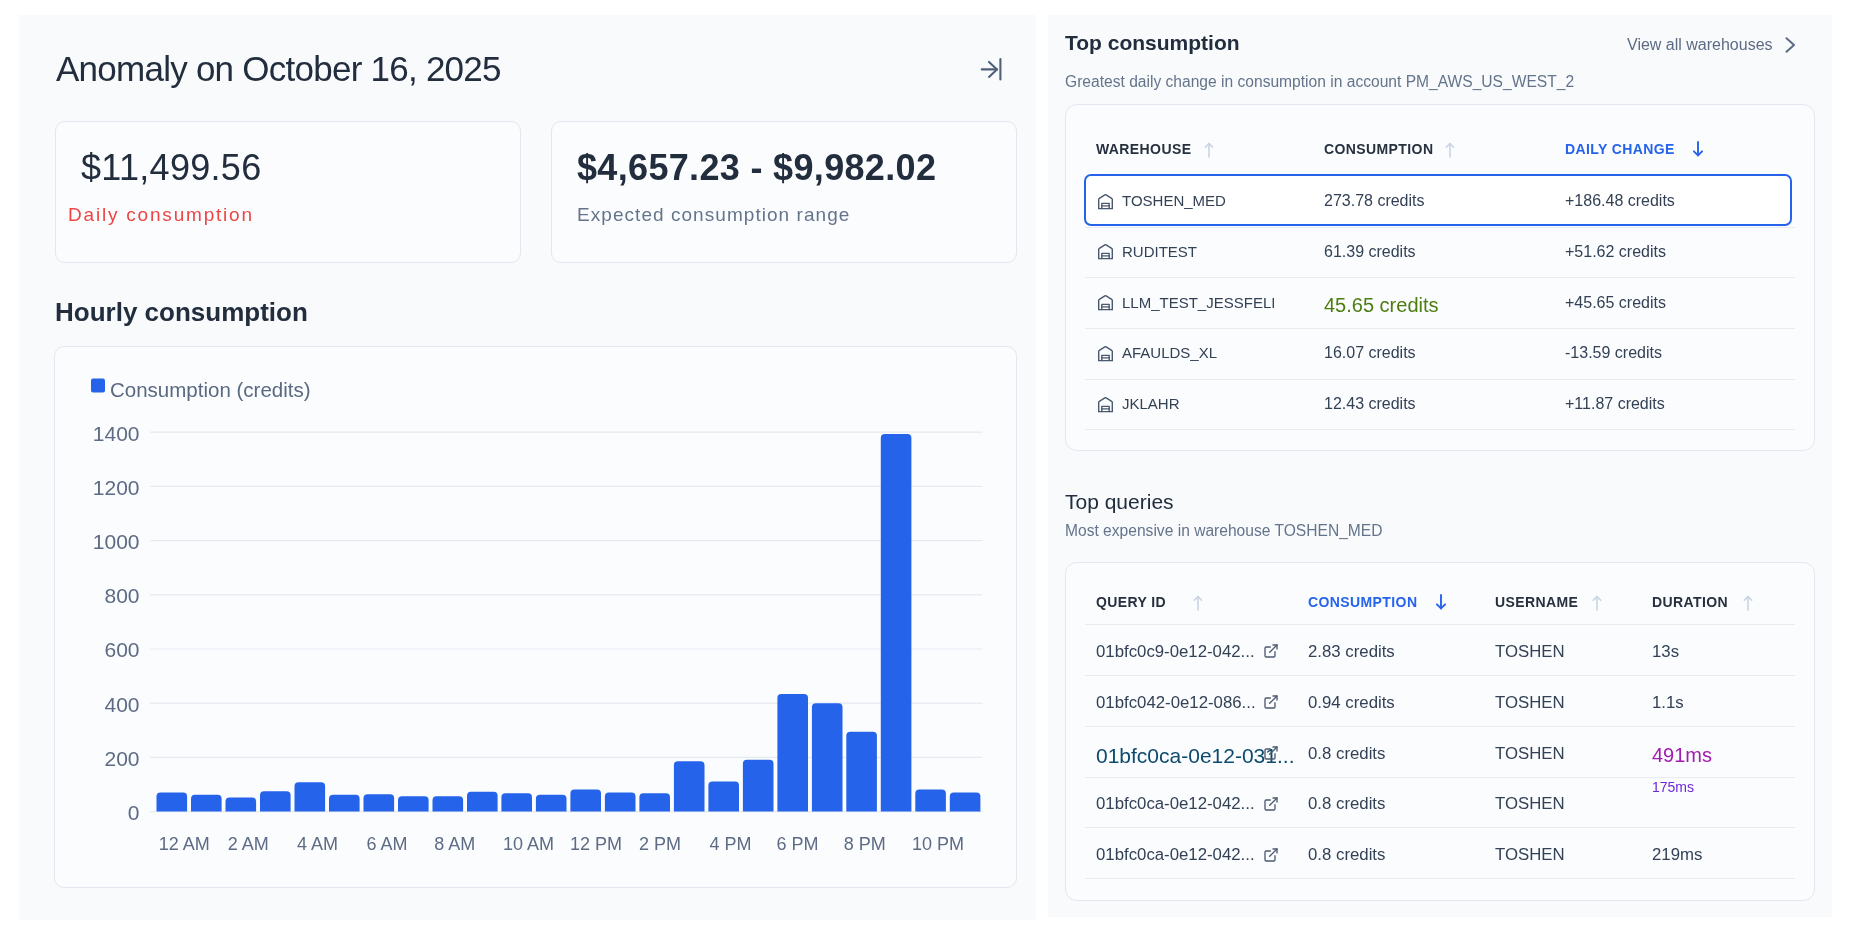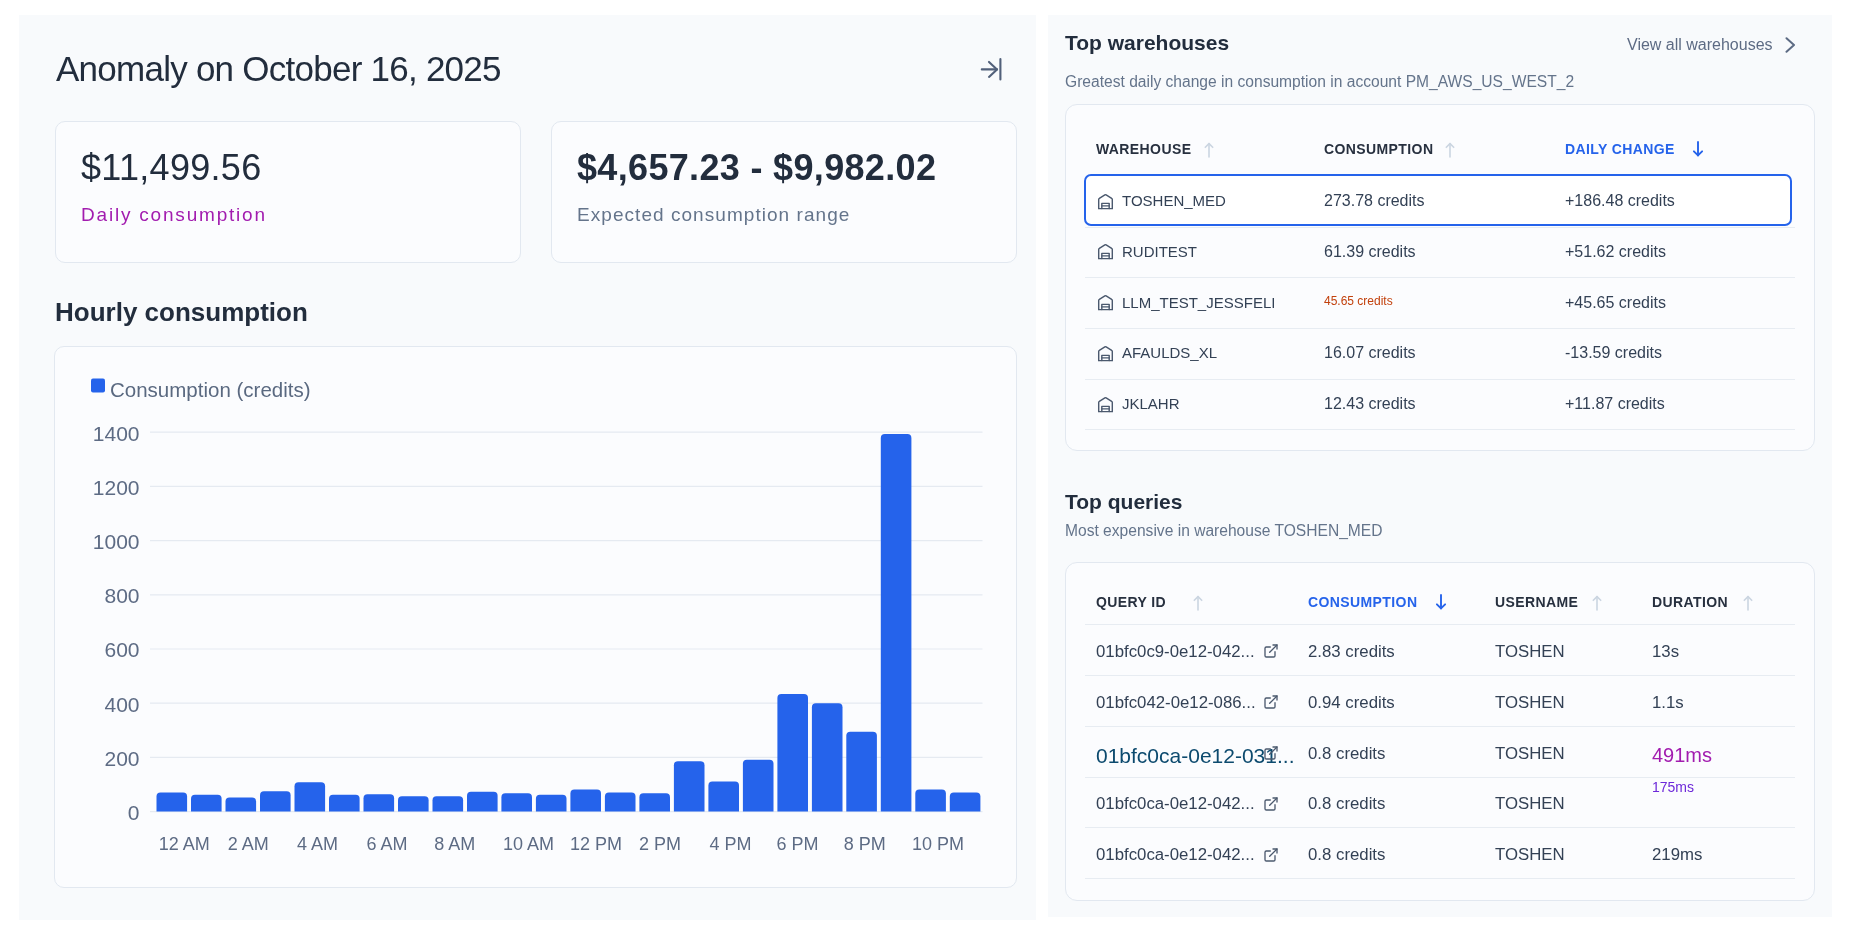--- a/index.html
+++ b/index.html
@@ -10,21 +10,21 @@
 <div class="panel" style="left:19px;top:15px;width:1017px;height:905px"></div>
 <div class="t" style="left:56px;top:49px;font-size:35px;font-weight:normal;color:#222d3d;letter-spacing:-.75px">Anomaly on October 16, 2025</div>
 <svg style="position:absolute;left:977px;top:57px" width="26" height="26" viewBox="0 0 26 26" fill="none" stroke="#51607a" stroke-width="2.1" stroke-linecap="round" stroke-linejoin="round">
     <path d="M4.8 12.4H20"></path>
     <path d="M12 4.9 20 12.4 12 19.9"></path>
     <path d="M23.4 2V22.4"></path>
   </svg>
 <div class="card" style="left:55px;top:121px;width:466px;height:142px"></div>
 <div class="card" style="left:551px;top:121px;width:466px;height:142px"></div>
 <div class="t" style="left:81px;top:147px;font-size:36px;font-weight:normal;color:#222d3d;letter-spacing:.3px">$11,499.56</div>
-<div class="t" style="left:81px;top:204px;font-size:19px;color:#a21caf;letter-spacing:1.8px">Daily consumption</div>
+<div class="t" style="left:68px;top:204px;font-size:19px;color:#ef4444;letter-spacing:1.8px">Daily consumption</div>
 <div class="t" style="left:577px;top:147px;font-size:36px;font-weight:bold;color:#222d3d;letter-spacing:.33px">$4,657.23 - $9,982.02</div>
 <div class="t" style="left:577px;top:204px;font-size:19px;color:#64748b;letter-spacing:1.05px">Expected consumption range</div>
 <div class="t" style="left:55px;top:297px;font-size:26px;font-weight:bold;color:#222d3d">Hourly consumption</div>
 <div class="card" style="left:54px;top:346px;width:963px;height:542px"></div>
 <div class="abs" style="left:54px;top:346px"><svg width="963" height="542" viewBox="0 0 963 542">
       <line x1="96" y1="86.2" x2="928.5" y2="86.2" stroke="#e5eaf1" stroke-width="1.2"></line>
       <text x="85.5" y="94.60000000000001" text-anchor="end" font-family="Liberation Sans, sans-serif" font-size="21" fill="#5d6b84">1400</text>
       <line x1="96" y1="140.4" x2="928.5" y2="140.4" stroke="#e5eaf1" stroke-width="1.2"></line>
       <text x="85.5" y="148.8" text-anchor="end" font-family="Liberation Sans, sans-serif" font-size="21" fill="#5d6b84">1200</text>
       <line x1="96" y1="194.6" x2="928.5" y2="194.6" stroke="#e5eaf1" stroke-width="1.2"></line>
@@ -72,21 +72,21 @@
       <text x="541.9" y="503.8" text-anchor="middle" font-family="Liberation Sans, sans-serif" font-size="18" fill="#5d6b84">12 PM</text>
       <text x="606.0" y="503.8" text-anchor="middle" font-family="Liberation Sans, sans-serif" font-size="18" fill="#5d6b84">2 PM</text>
       <text x="676.5" y="503.8" text-anchor="middle" font-family="Liberation Sans, sans-serif" font-size="18" fill="#5d6b84">4 PM</text>
       <text x="743.4" y="503.8" text-anchor="middle" font-family="Liberation Sans, sans-serif" font-size="18" fill="#5d6b84">6 PM</text>
       <text x="810.7" y="503.8" text-anchor="middle" font-family="Liberation Sans, sans-serif" font-size="18" fill="#5d6b84">8 PM</text>
       <text x="884.1" y="503.8" text-anchor="middle" font-family="Liberation Sans, sans-serif" font-size="18" fill="#5d6b84">10 PM</text>
       <rect x="37" y="32.5" width="14" height="14" rx="2" fill="#2563eb"></rect>
       <text x="56" y="50.5" font-family="Liberation Sans, sans-serif" font-size="20.5" fill="#5a6980">Consumption (credits)</text>
     </svg></div>
 <div class="panel" style="left:1048px;top:15px;width:784px;height:902px"></div>
-<div class="t" style="left:1065px;top:30.5px;font-size:21px;font-weight:bold;color:#222d3d">Top warehouses</div>
+<div class="t" style="left:1065px;top:30.5px;font-size:21px;font-weight:bold;color:#222d3d">Top consumption</div>
 <div class="t" style="left:1627px;top:36px;font-size:16px;color:#5d6b84">View all warehouses</div>
 <svg style="position:absolute;left:1784px;top:36.5px" width="16" height="16" viewBox="0 0 16 16" fill="none" stroke="#5d6b84" stroke-width="2" stroke-linecap="round" stroke-linejoin="round">
     <path d="M2.5 1.2 10 8l-7.5 6.8"></path>
   </svg>
 <div class="t" style="left:1065px;top:72.5px;font-size:15.6px;color:#64748b">Greatest daily change in consumption in account PM_AWS_US_WEST_2</div>
 <div class="card" style="left:1065px;top:104px;width:750px;height:347px;border-radius:12px"></div>
 <div class="t" style="left:1096px;top:140.5px;font-size:14px;font-weight:bold;color:#27303f;letter-spacing:.4px">WAREHOUSE</div>
 <svg style="position:absolute;left:1201.4px;top:141.5px" width="16" height="16" viewBox="0 0 16 16" fill="none" stroke="#cbd5e1" stroke-width="1.6" stroke-linecap="round" stroke-linejoin="round">
     <path d="M8 15V1.6"></path>
     <path d="M4.3 5.3 8 1.6l3.7 3.7"></path>
@@ -121,21 +121,21 @@
 <div class="t" style="left:1324px;top:242.9px;font-size:16px;color:#334155">61.39 credits</div>
 <div class="t" style="left:1565px;top:242.9px;font-size:16px;color:#334155">+51.62 credits</div>
 <div class="abs" style="left:1085px;top:226.5px;width:710px;height:1px;background:#e7ecf2"></div>
 <svg style="position:absolute;left:1097px;top:294.2px" width="17" height="17" viewBox="0 0 24 24" fill="none" stroke="#4b596e" stroke-width="2" stroke-linecap="round" stroke-linejoin="round">
     <path d="M2.4 22V9.2a1.7 1.7 0 0 1 .9-1.5l7.8-5a1.7 1.7 0 0 1 1.8 0l7.8 5a1.7 1.7 0 0 1 .9 1.5V22"></path>
     <path d="M2.4 22h19.2"></path>
     <path d="M6.8 22v-7.4h10.4V22"></path>
     <path d="M6.8 18.2h10.4"></path>
   </svg>
 <div class="t" style="left:1122px;top:293.6px;font-size:15px;color:#334155">LLM_TEST_JESSFELI</div>
-<div class="t" style="left:1324px;top:293.6px;font-size:12px;color:#c2410c">45.65 credits</div>
+<div class="t" style="left:1324px;top:293.6px;font-size:20px;color:#4d7c0f">45.65 credits</div>
 <div class="t" style="left:1565px;top:293.6px;font-size:16px;color:#334155">+45.65 credits</div>
 <div class="abs" style="left:1085px;top:277.3px;width:710px;height:1px;background:#e7ecf2"></div>
 <svg style="position:absolute;left:1097px;top:345.0px" width="17" height="17" viewBox="0 0 24 24" fill="none" stroke="#4b596e" stroke-width="2" stroke-linecap="round" stroke-linejoin="round">
     <path d="M2.4 22V9.2a1.7 1.7 0 0 1 .9-1.5l7.8-5a1.7 1.7 0 0 1 1.8 0l7.8 5a1.7 1.7 0 0 1 .9 1.5V22"></path>
     <path d="M2.4 22h19.2"></path>
     <path d="M6.8 22v-7.4h10.4V22"></path>
     <path d="M6.8 18.2h10.4"></path>
   </svg>
 <div class="t" style="left:1122px;top:344.4px;font-size:15px;color:#334155">AFAULDS_XL</div>
 <div class="t" style="left:1324px;top:344.4px;font-size:16px;color:#334155">16.07 credits</div>
@@ -145,21 +145,21 @@
     <path d="M2.4 22V9.2a1.7 1.7 0 0 1 .9-1.5l7.8-5a1.7 1.7 0 0 1 1.8 0l7.8 5a1.7 1.7 0 0 1 .9 1.5V22"></path>
     <path d="M2.4 22h19.2"></path>
     <path d="M6.8 22v-7.4h10.4V22"></path>
     <path d="M6.8 18.2h10.4"></path>
   </svg>
 <div class="t" style="left:1122px;top:395.2px;font-size:15px;color:#334155">JKLAHR</div>
 <div class="t" style="left:1324px;top:395.2px;font-size:16px;color:#334155">12.43 credits</div>
 <div class="t" style="left:1565px;top:395.2px;font-size:16px;color:#334155">+11.87 credits</div>
 <div class="abs" style="left:1085px;top:378.9px;width:710px;height:1px;background:#e7ecf2"></div>
 <div class="abs" style="left:1085px;top:429px;width:710px;height:1px;background:#e7ecf2"></div>
-<div class="t" style="left:1065px;top:490px;font-size:21px;font-weight:bold;color:#222d3d">Top queries</div>
+<div class="t" style="left:1065px;top:490px;font-size:21px;font-weight:normal;color:#222d3d">Top queries</div>
 <div class="t" style="left:1065px;top:521.5px;font-size:15.6px;color:#64748b">Most expensive in warehouse TOSHEN_MED</div>
 <div class="card" style="left:1065px;top:562px;width:750px;height:339px;border-radius:12px"></div>
 <div class="t" style="left:1096px;top:594px;font-size:14px;font-weight:bold;color:#27303f;letter-spacing:.4px">QUERY ID</div>
 <svg style="position:absolute;left:1189.5px;top:594.5px" width="16" height="16" viewBox="0 0 16 16" fill="none" stroke="#cbd5e1" stroke-width="1.6" stroke-linecap="round" stroke-linejoin="round">
     <path d="M8 15V1.6"></path>
     <path d="M4.3 5.3 8 1.6l3.7 3.7"></path>
   </svg>
 <div class="t" style="left:1308px;top:594px;font-size:14px;font-weight:bold;color:#2563eb;letter-spacing:.4px">CONSUMPTION</div>
 <svg style="position:absolute;left:1433px;top:594px" width="16" height="16" viewBox="0 0 16 16" fill="none" stroke="#2563eb" stroke-width="1.9" stroke-linecap="round" stroke-linejoin="round">
     <path d="M8 1v13.4"></path>

